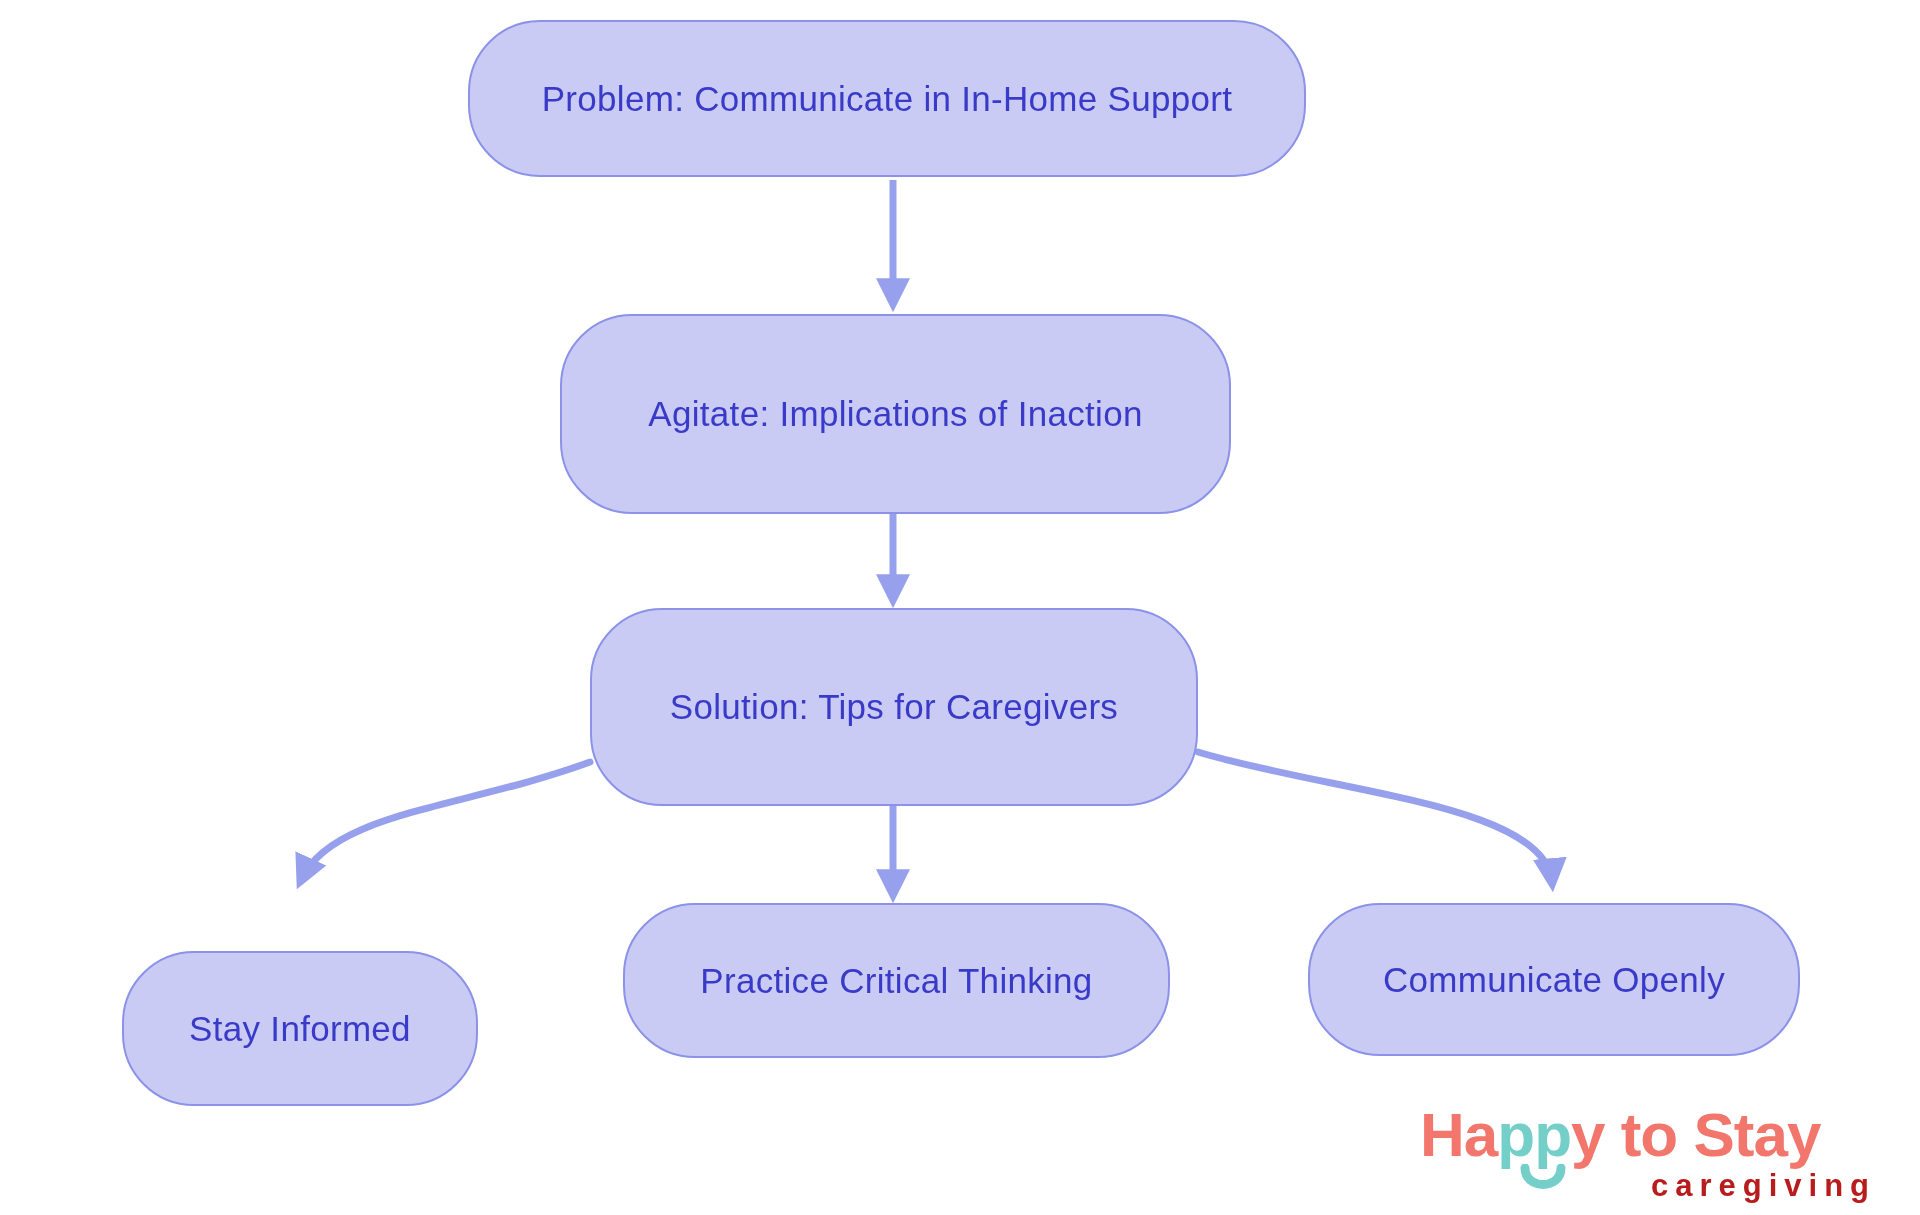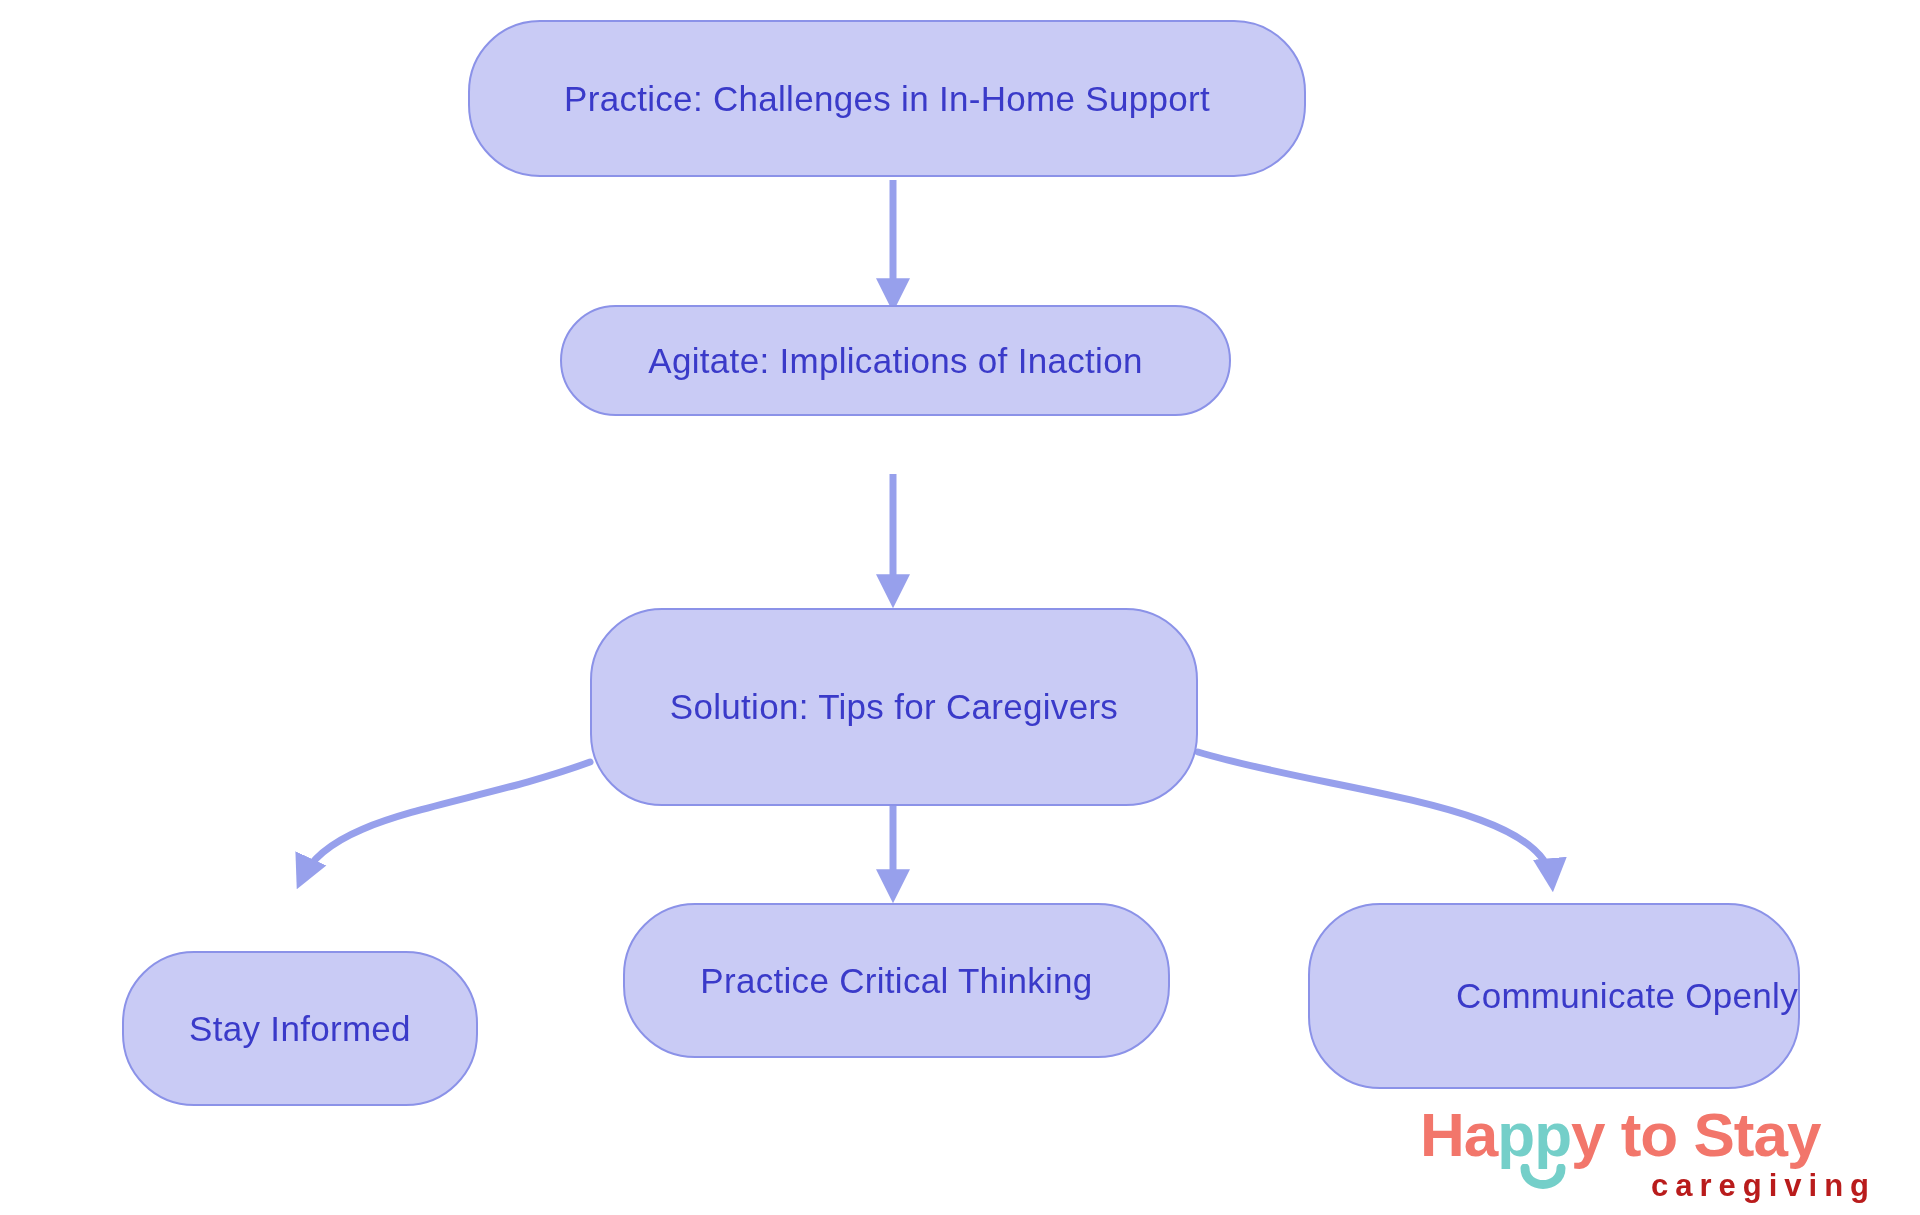--- a/index.html
+++ b/index.html
@@ -34,25 +34,25 @@
     text-align: center;
   }
   .node-label {
     color: #3A3AC9;
     font-size: 35px;
     letter-spacing: 0.3px;
     line-height: 1.2;
     white-space: nowrap;
   }
   .node-problem      { left: 468px;  top: 20px;  width: 838px; height: 157px; }
-  .node-agitate      { left: 560px;  top: 305px; width: 671px; height: 111px; }
+  .node-agitate      { left: 560px;  top: 314px; width: 671px; height: 200px; }
   .node-solution     { left: 590px;  top: 608px; width: 608px; height: 198px; }
   .node-stay         { left: 122px;  top: 903px; width: 356px; height: 155px; margin-top: 48px; }
   .node-practice     { left: 623px;  top: 903px; width: 547px; height: 155px; }
-  .node-communicate  { left: 1308px; top: 903px; width: 492px; height: 186px; justify-content: flex-end; }
+  .node-communicate  { left: 1308px; top: 903px; width: 492px; height: 153px; }
 
   .logo {
     position: absolute;
     left: 1420px;
     top: 1104px;
     width: 470px;
     height: 105px;
   }
   .logo-title {
     position: absolute;
@@ -95,21 +95,21 @@
       </marker>
     </defs>
     <path d="M 893 180 L 893 302" stroke="#97A0EC" stroke-width="7" fill="none" marker-end="url(#arrowhead)"></path>
     <path d="M 893 474 L 893 598" stroke="#97A0EC" stroke-width="7" fill="none" marker-end="url(#arrowhead)"></path>
     <path d="M 893 769 L 893 893" stroke="#97A0EC" stroke-width="7" fill="none" marker-end="url(#arrowhead)"></path>
     <path d="M 590 762 C 465 808, 332 812, 301 880" stroke="#97A0EC" stroke-width="7" fill="none" stroke-linecap="round" marker-end="url(#arrowhead)"></path>
     <path d="M 1198 752 C 1335 793, 1545 804, 1552 882" stroke="#97A0EC" stroke-width="7" fill="none" stroke-linecap="round" marker-end="url(#arrowhead)"></path>
   </svg>
 
   <div class="node node-problem">
-    <span class="node-label">Practice: Challenges in In-Home Support</span>
+    <span class="node-label">Problem: Communicate in In-Home Support</span>
   </div>
 
   <div class="node node-agitate">
     <span class="node-label">Agitate: Implications of Inaction</span>
   </div>
 
   <div class="node node-solution">
     <span class="node-label">Solution: Tips for Caregivers</span>
   </div>
 

